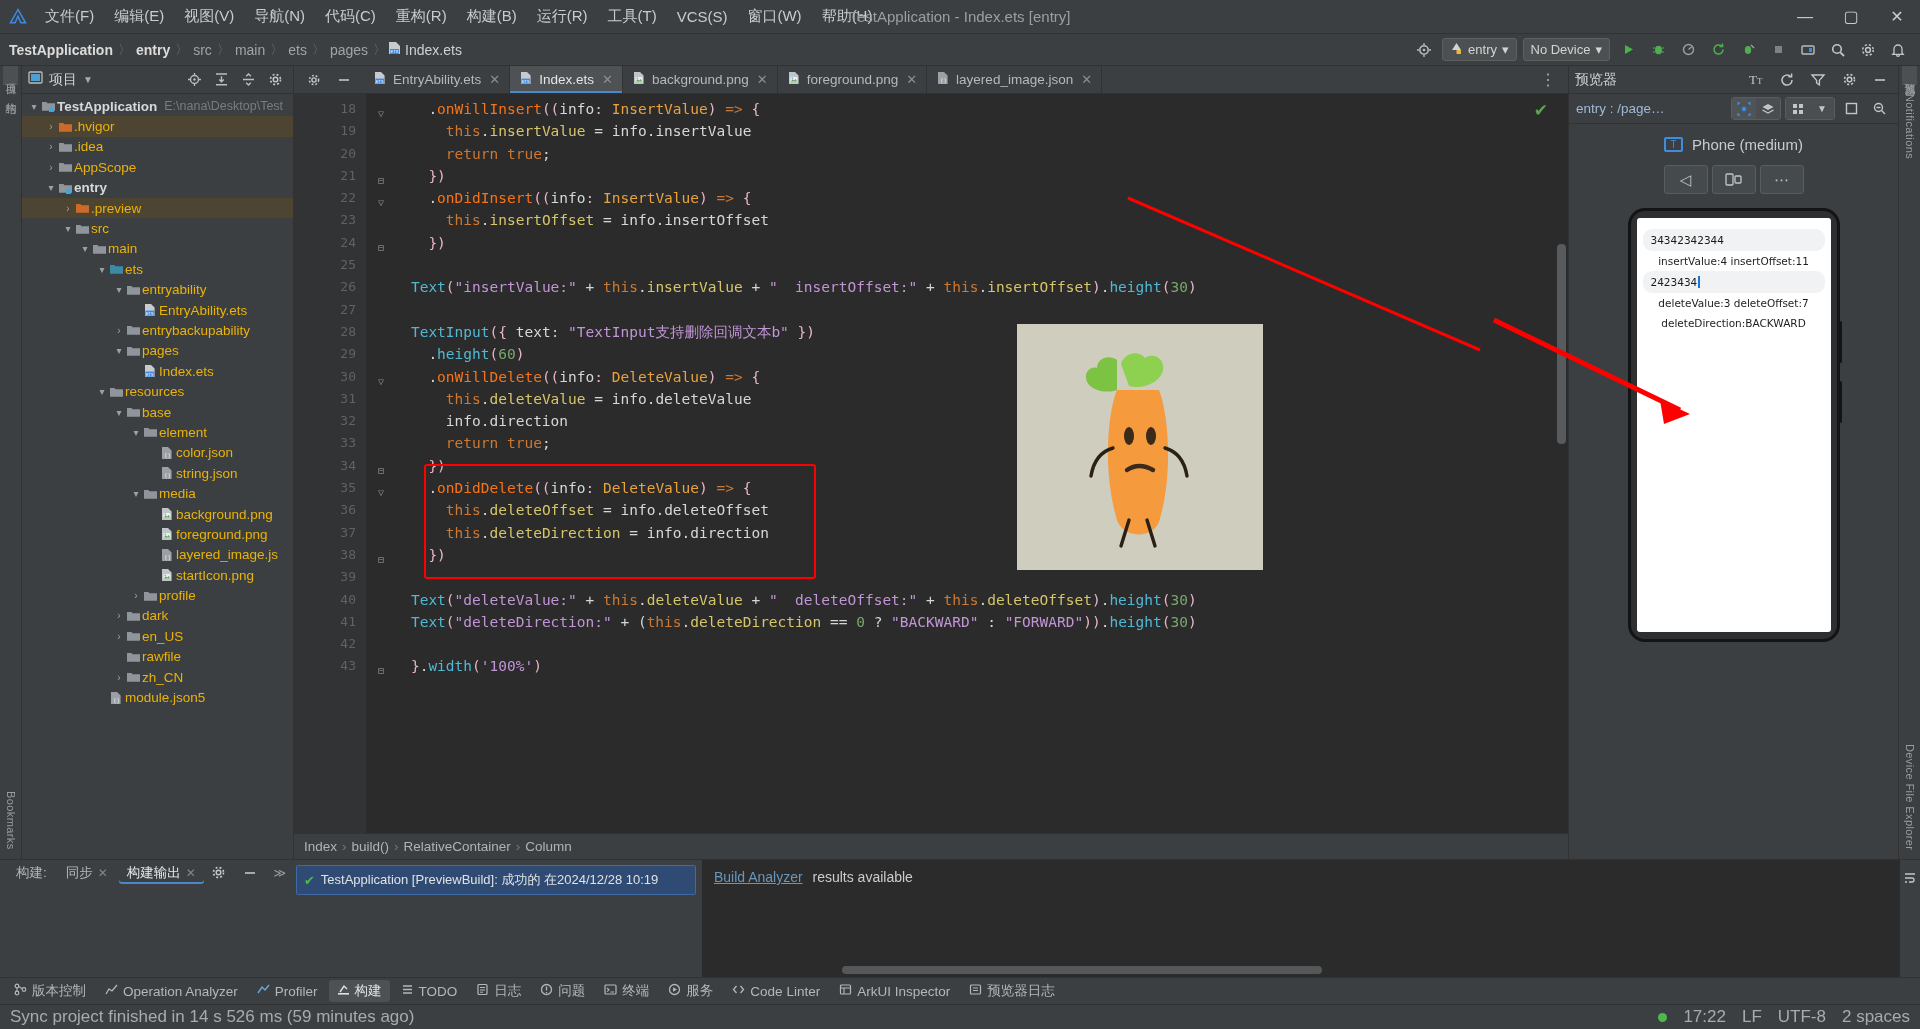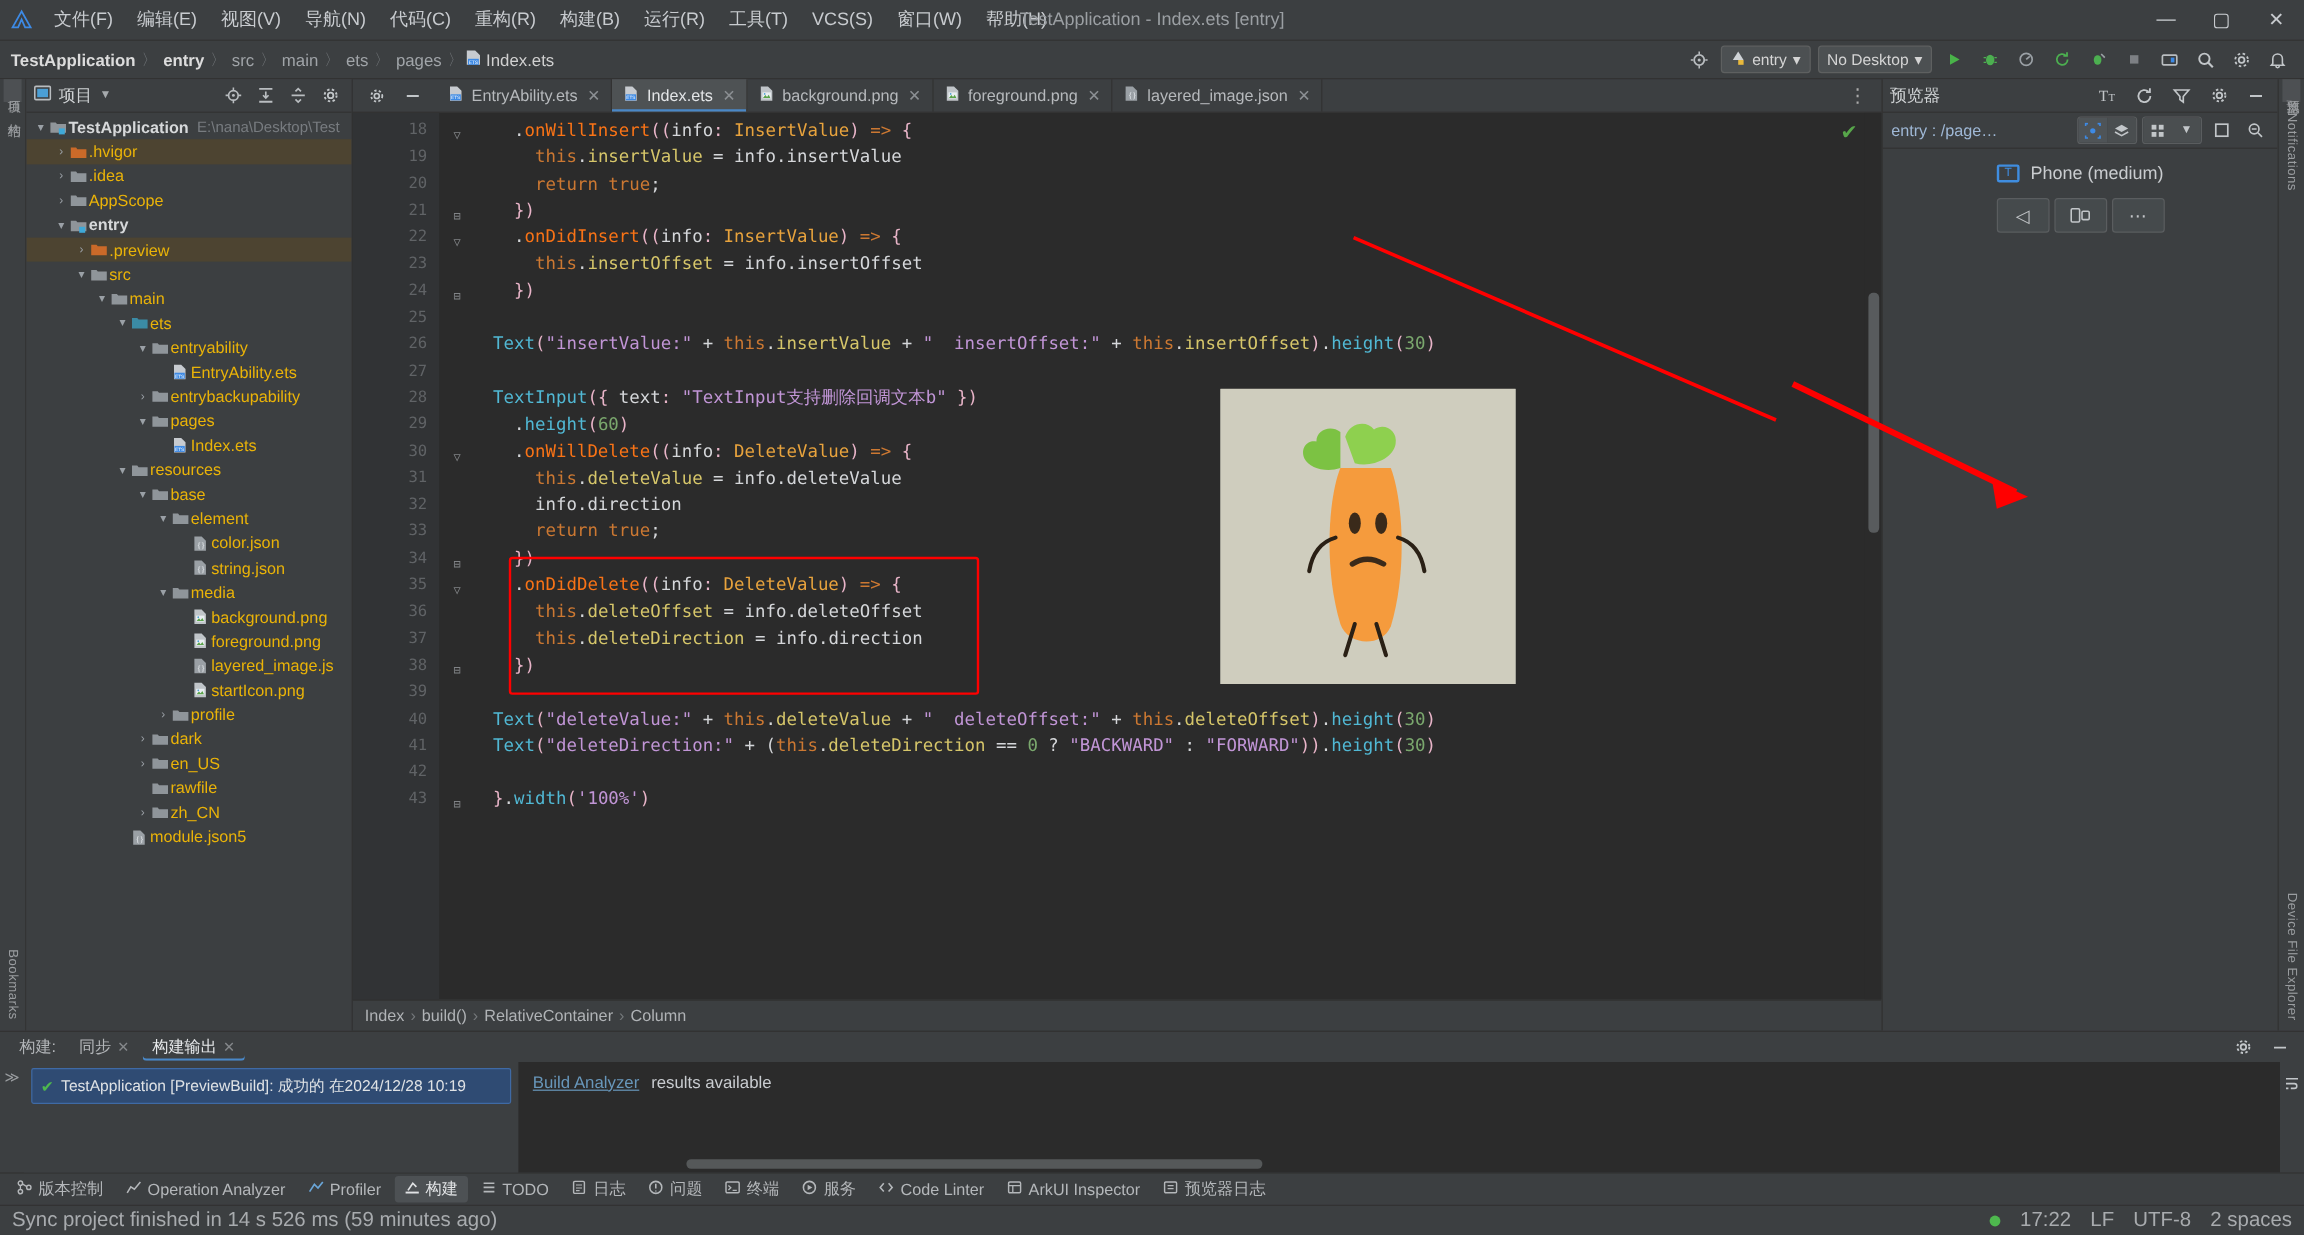--- a/index.html
+++ b/index.html
@@ -135,21 +135,21 @@
     width: 212px; height: 434px; background: #2e2f31; border: 3px solid #131415;
     border-radius: 17px; padding: 7px 6px; position: relative;
   }
   .phone-screen { width: 100%; height: 100%; background: #ffffff; border-radius: 3px; overflow: hidden; padding-top: 11px; }
   .pbtn { position: absolute; right: -5px; width: 3px; background: #131415; border-radius: 2px; }
   .in-field { background: #f1f2f3; border-radius: 9px; height: 22px; display: flex; align-items: center; padding: 0 8px; font-size: 10.5px; color: #1a1a1a; margin: 0 6px; font-family: "DejaVu Sans", sans-serif; }
   .caret { width: 1.5px; height: 12px; background: #1177dd; display: inline-block; margin-left: 1px; }
   .out-line { font-size: 10.5px; color: #1d1d1d; text-align: center; padding: 4px 0; font-family: "DejaVu Sans", sans-serif; }
 
   
-  .bottom { height: 118px; flex: 0 0 118px; background: #3c3f41; display: flex; flex-direction: column; border-top: 1px solid #323232; }
+  .bottom { height: 118px; flex: 0 0 118px; background: #3c3f41; display: flex; flex-direction: row; border-top: 1px solid #323232; }
   .bw-tabs { height: 25px; display: flex; align-items: center; padding: 0 8px; gap: 3px; font-size: 13.5px; }
   .bw-tab { padding: 2px 8px; color: #b2b5b8; display: flex; align-items: center; gap: 5px; border-radius: 3px; }
   .bw-tab.active { color: #e6e8ea; box-shadow: inset 0 -2px 0 #4a88c7; }
   .bw-tab .x { font-size: 12px; color: #85888b; }
   .bw-tabs .sp { margin-left: auto; display: flex; gap: 7px; align-items: center; }
   .bw-body { flex: 1; display: flex; min-height: 0; }
   .bw-left { width: 412px; flex: 0 0 412px; background: #3c3f41; position: relative; padding: 5px 6px; }
   .build-row { background: #2f4b73; border: 1px solid #3f6aa5; border-radius: 2px; padding: 5px 7px; display: flex; align-items: center; gap: 6px; font-size: 13px; color: #dfe2e5; }
   .bw-right { flex: 1; background: #2b2b2b; padding: 9px 12px; font-size: 14px; color: #c9ccd0; position: relative; overflow: hidden; }
   .blink { color: #6897bb; text-decoration: underline; }
@@ -237,21 +237,21 @@
         <span>
           <svg width="13" height="13" viewBox="0 0 13 13">
               <path d="M6.5 1 L11 8 H2 Z" fill="#cfd3d6"></path>
               <rect x="6.5" y="8" width="4.5" height="4" fill="#e8b93c"></rect>
             </svg>
         </span>
         <span>entry</span>
         <span>▾</span>
       </div>
       <div class="combo">
-        <span>No Desktop</span>
+        <span>No Device</span>
         <span>▾</span>
       </div>
       <div class="tbtn">
         <svg width="15" height="15" viewBox="0 0 15 15">
             <path d="M4 3 L12 7.5 L4 12 Z" fill="#49b349"></path>
           </svg>
       </div>
       <div class="tbtn">
         <svg width="15" height="15" viewBox="0 0 15 15">
             <ellipse cx="7.5" cy="8" rx="3.5" ry="4.3" fill="#4caf50"></ellipse>
@@ -853,20 +853,36 @@
           <div class="dev-ctrl">◁</div>
           <div class="dev-ctrl">
             <svg width="17" height="15" viewBox="0 0 17 15">
                 <rect x="1" y="2" width="7" height="11" rx="1" fill="none" stroke="#c2c6c9" stroke-width="1.3"></rect>
                 <rect x="10" y="4" width="6" height="7" rx="1" fill="none" stroke="#c2c6c9" stroke-width="1.3"></rect>
               </svg>
           </div>
           <div class="dev-ctrl">⋯</div>
         </div>
 
+        <div class="phone">
+          <div class="pbtn" style="top:110px;height:42px"></div>
+          <div class="pbtn" style="top:170px;height:42px"></div>
+          <div class="phone-screen">
+            <div class="in-field">
+              <span>34342342344</span>
+            </div>
+            <div class="out-line">insertValue:4  insertOffset:11</div>
+            <div class="in-field">
+              <span>2423434</span>
+                <span class="caret"></span>
+            </div>
+            <div class="out-line">deleteValue:3  deleteOffset:7</div>
+            <div class="out-line">deleteDirection:BACKWARD</div>
+          </div>
+        </div>
       </div>
     </div>
 
     <div class="rightstrip">
       <div class="vtext sel">预览器</div>
       <div class="vtext">Notifications</div>
       <div style="flex:1"></div>
       <div class="vtext">Device File Explorer</div>
     </div>
   </div>

